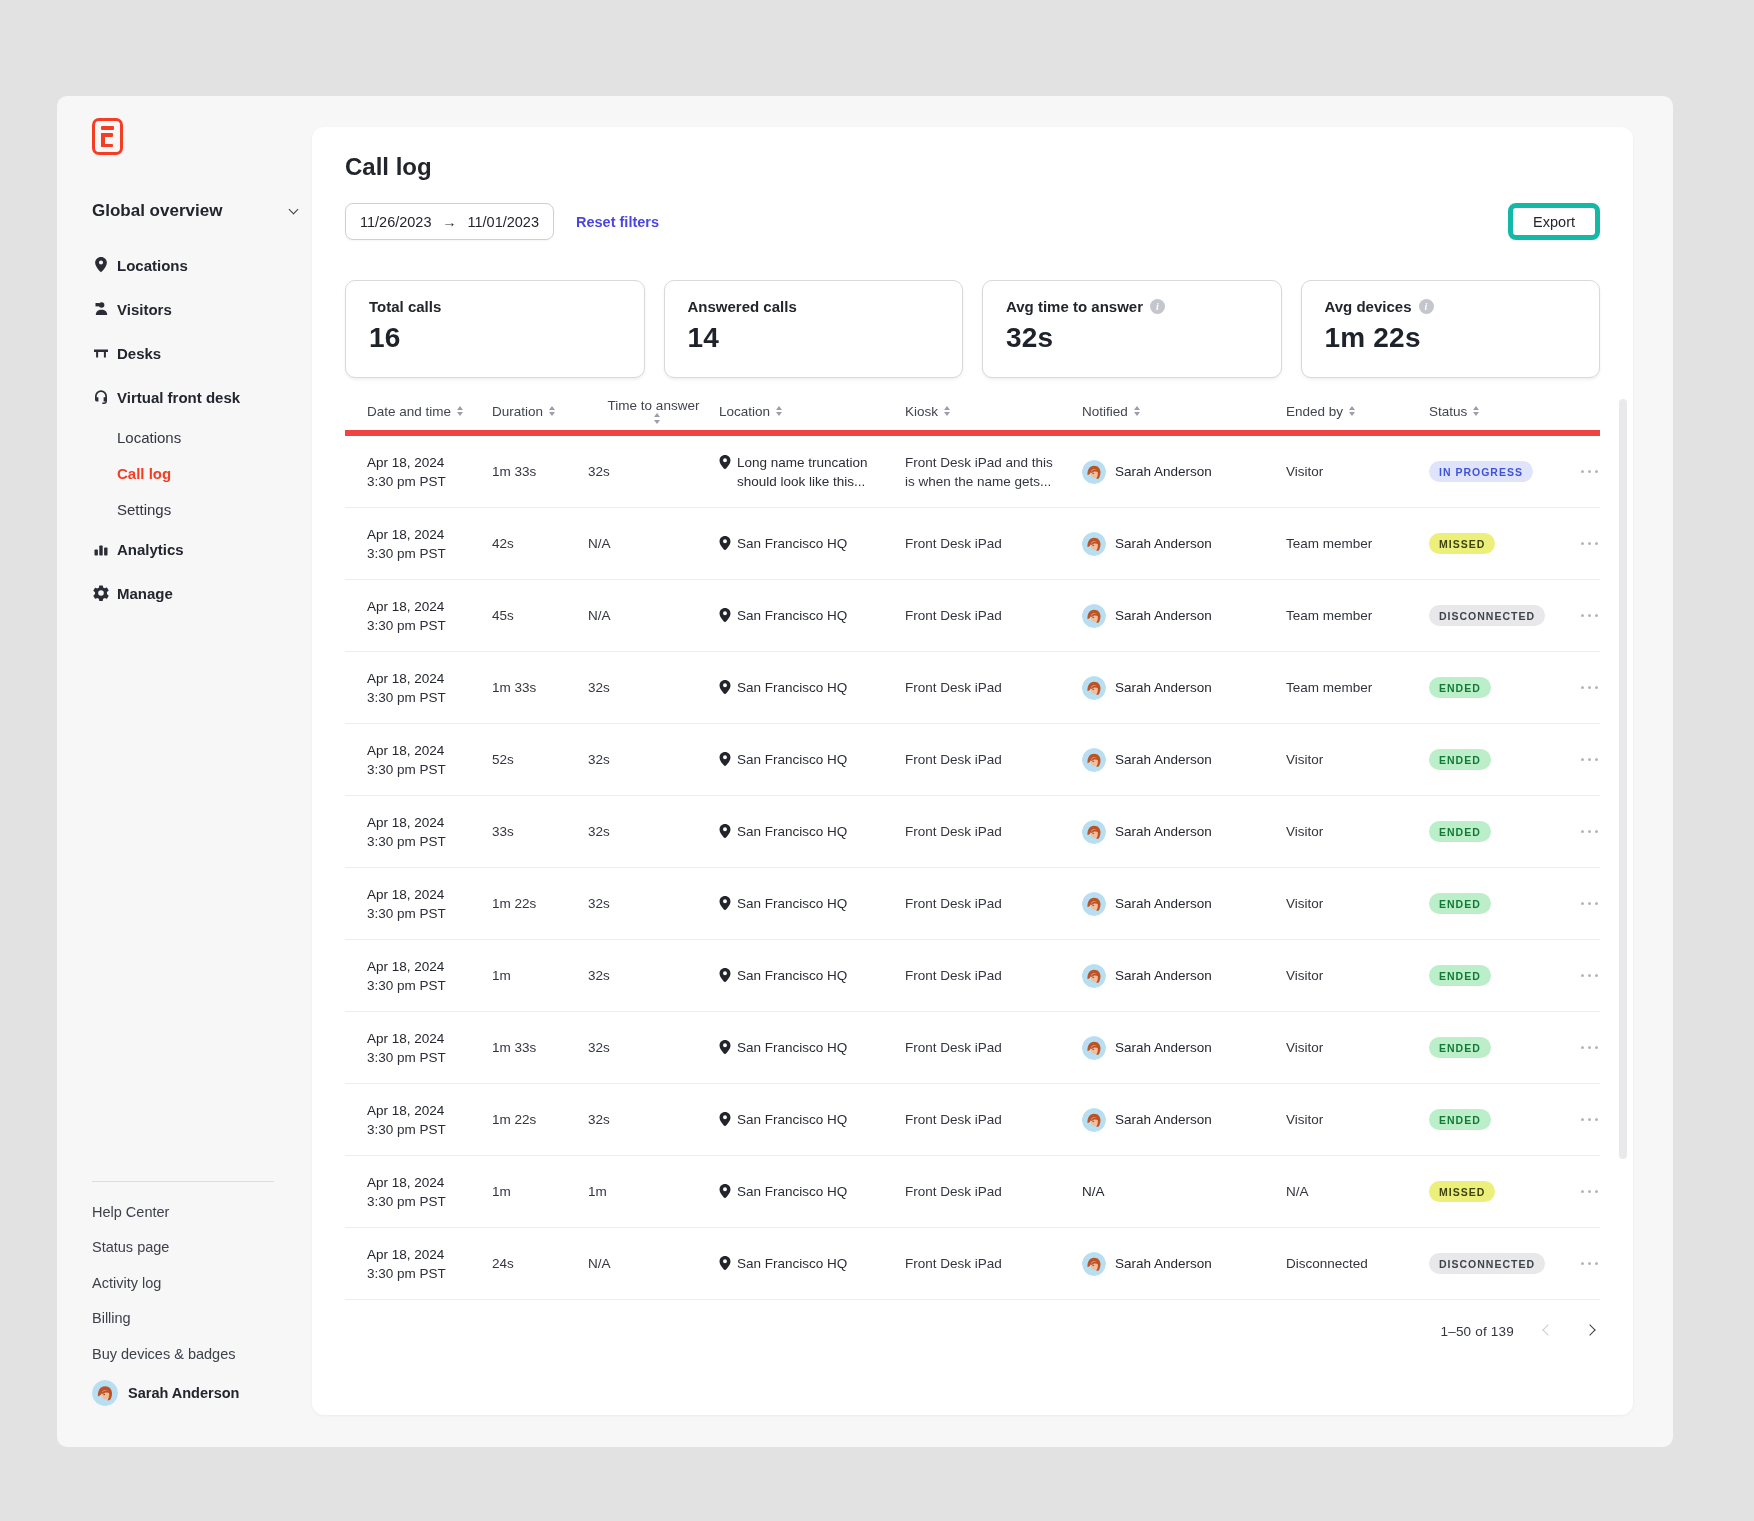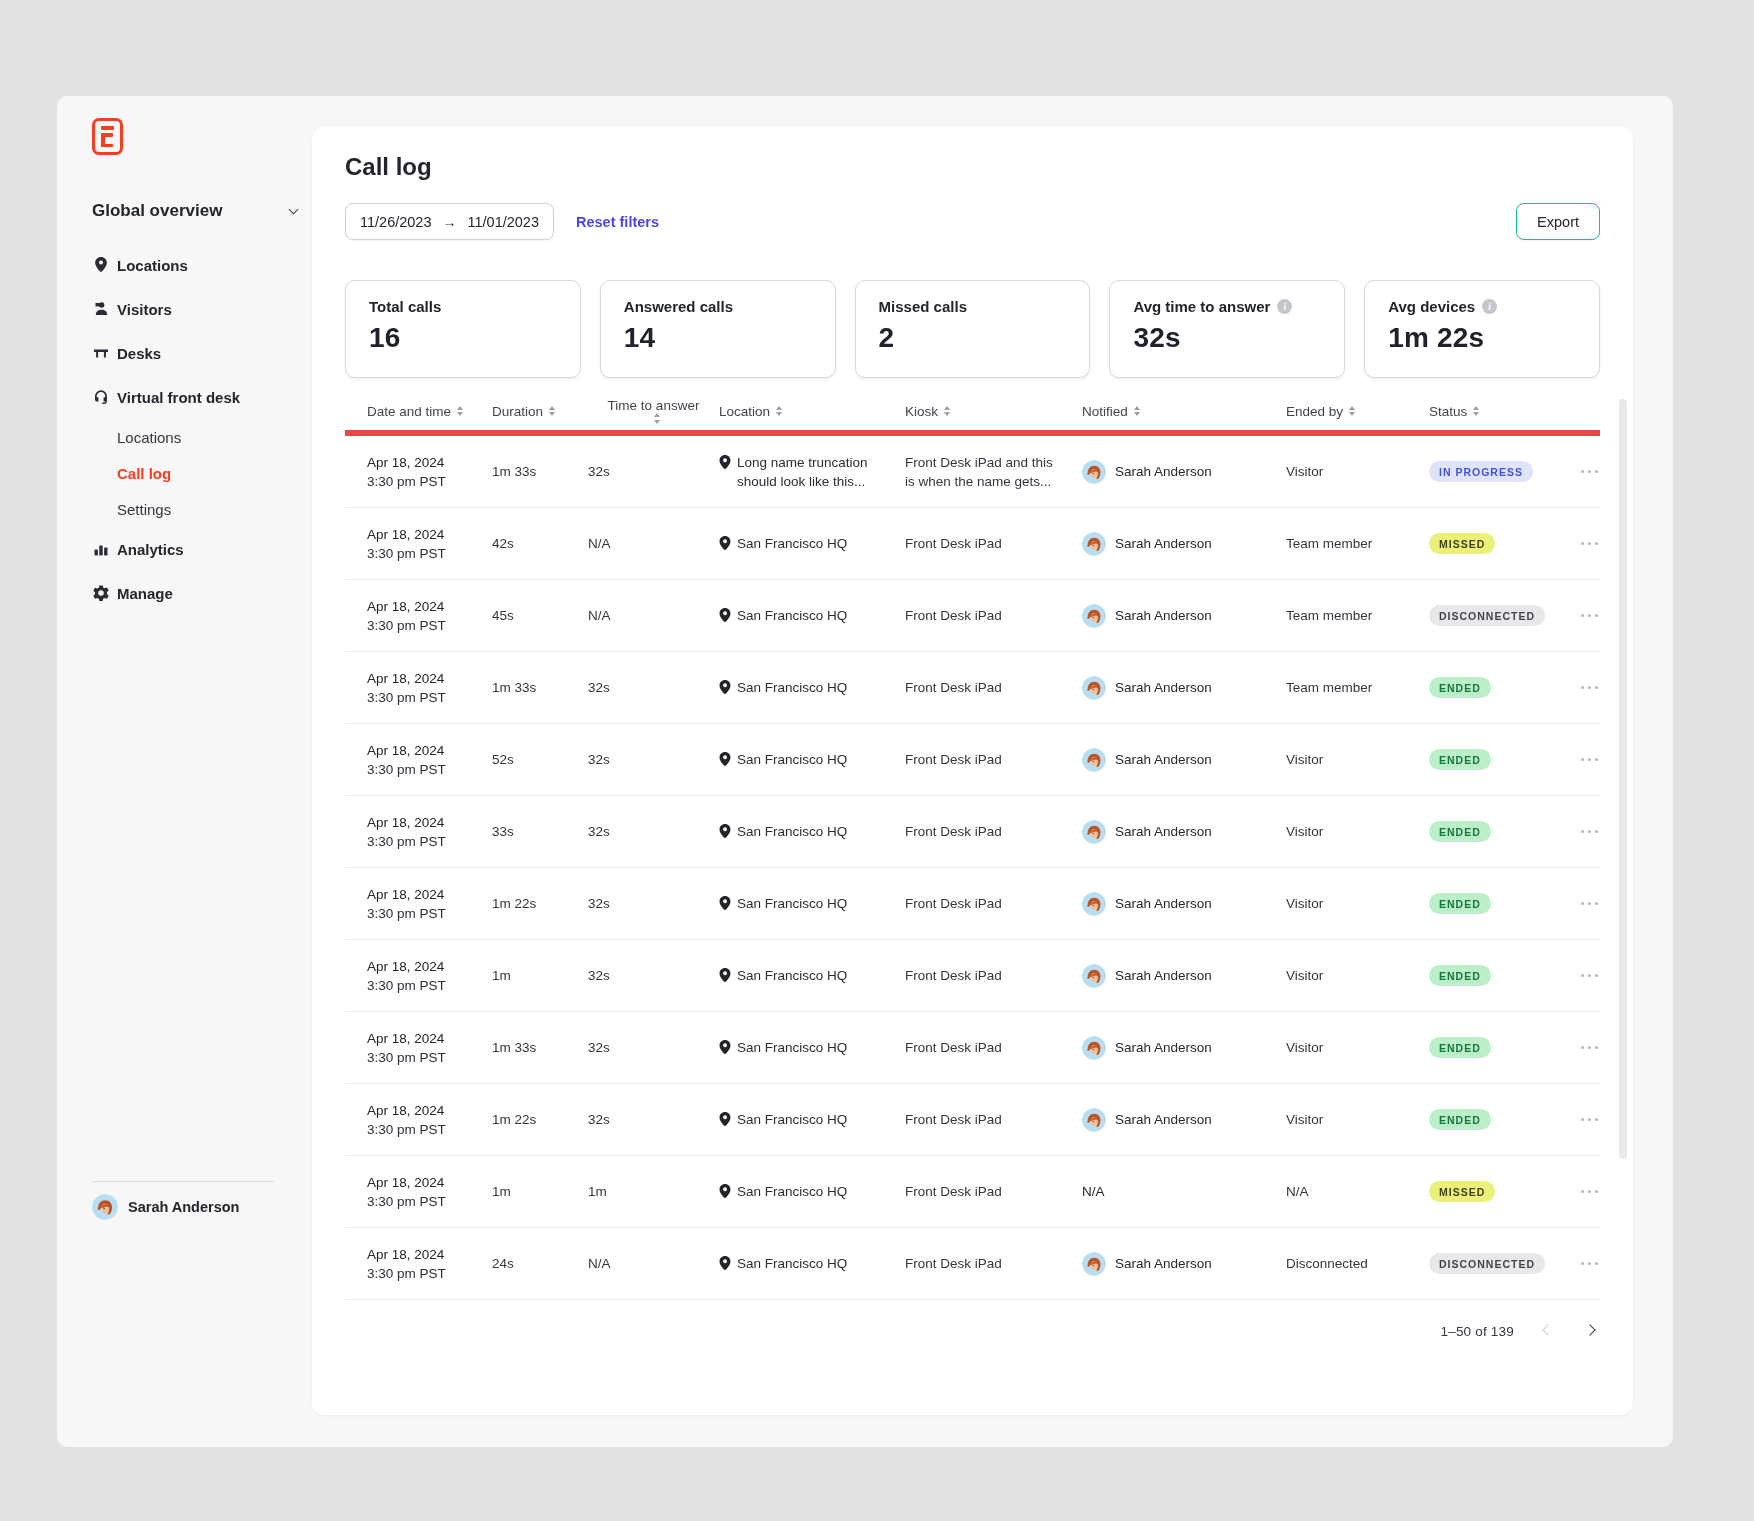--- a/index.html
+++ b/index.html
@@ -54,21 +54,21 @@
 
   .filters { margin-top:22px; display:flex; align-items:center; }
   .chip { height:37px; border:1px solid #cfd0d6; border-radius:8px; background:#fff;
     display:flex; align-items:center; gap:9px; padding:0 14px; font-size:14.5px;
     color:#23262e; cursor:pointer; margin-right:12px;
     box-shadow:0 1px 2px rgba(20,22,35,.04); }
   .chip .chev { width:6px; height:6px; border-color:#3a3d45; }
   .date-arrow { font-size:14px; color:#23262e; padding:0 2px; }
   .reset-link { margin-left:10px; font-size:14.5px; font-weight:600; color:var(--link);
     cursor:pointer; }
-  .export-btn { margin-left:auto; height:37px; padding:0 20px; border:1px solid #14b8a6;
+  .export-btn { margin-left:auto; height:37px; padding:0 20px; border:5px solid #14b8a6;
     border-radius:8px; background:#fff; font-size:14.5px; color:#23262e;
     display:flex; align-items:center; cursor:pointer;
     box-shadow:0 1px 2px rgba(20,22,35,.04); }
 
   .stats { margin-top:40px; display:flex; gap:19px; }
   .stat-card { flex:1; height:98px; border:1px solid #d8d8dd; border-radius:10px;
     background:#fff; padding:17px 23px; box-shadow:0 2px 3px rgba(20,22,35,.06); }
   .stat-label { font-size:15px; font-weight:700; color:#22252c; display:flex;
     align-items:center; gap:7px; }
   .info-icon { width:15px; height:15px; border-radius:50%; background:#c3c6cc;
@@ -210,20 +210,27 @@
             <svg viewBox="0 0 16 16">
               <path d="M13.9 9c.1-.3.1-.6.1-1s0-.7-.1-1l1.6-1.2c.1-.1.2-.3.1-.5l-1.5-2.6c-.1-.2-.3-.2-.5-.2l-1.9.8c-.5-.4-1-.7-1.6-.9L9.8.7C9.8.5 9.6.4 9.4.4H6.6c-.2 0-.4.1-.4.3l-.3 2c-.6.2-1.1.5-1.6.9l-1.9-.8c-.2-.1-.4 0-.5.2L.4 5.6c-.1.2 0 .4.1.5l1.6 1.2c0 .3-.1.6-.1.7s0 .7.1 1L.5 10.4c-.1.1-.2.3-.1.5l1.5 2.6c.1.2.3.2.5.2l1.9-.8c.5.4 1 .7 1.6.9l.3 2c0 .2.2.3.4.3h2.8c.2 0 .4-.1.4-.3l.3-2c.6-.2 1.1-.5 1.6-.9l1.9.8c.2.1.4 0 .5-.2l1.5-2.6c.1-.2 0-.4-.1-.5L13.9 9zM8 10.8a2.8 2.8 0 1 1 0-5.6 2.8 2.8 0 0 1 0 5.6z"></path>
             </svg>
           </span>
     <span>Manage</span>
   </div>
       </div>
 
     <div class="side-footer">
       <div class="side-divider"></div>
+      <div id="footLinks">
+          <div class="foot-link">Help Center</div>
+          <div class="foot-link">Status page</div>
+          <div class="foot-link">Activity log</div>
+          <div class="foot-link">Billing</div>
+          <div class="foot-link">Buy devices &amp; badges</div>
+        </div>
       <div class="user-row">
         <span class="avatar"><svg viewBox="0 0 24 24" style="width:100%;height:100%">
               <circle cx="12" cy="12" r="12" fill="#b7dff1"></circle>
               <path d="M5.5 15c-.3-5.5 2.2-9.3 6.6-9.3 4 0 6.4 2.9 6.4 6.6 0 2.3-.7 4.6-1.8 6.2l-2.4.5 1.2-3.4c-2.8 0-5.6-1.1-6.7-3.3-.6 1.7-1.7 2.5-3.3 2.7z" fill="#bf5124"></path>
               <ellipse cx="12.4" cy="13.6" rx="3.5" ry="4.4" fill="#f0bd96"></ellipse>
               <path d="M8.8 12.4c1.6-3.2 5.4-3.7 7.5-1.9l.4 2.2c-2.1-1.7-4.9-1.6-6.6.2z" fill="#bf5124"></path>
               <circle cx="11.2" cy="13.4" r=".6" fill="#5a3120"></circle>
             </svg></span>
         <span class="user-name">Sarah Anderson</span>
       </div>
@@ -250,27 +257,20 @@
 
     </div>
     <div class="stat-value">16</div>
   </div>
         <div class="stat-card">
     <div class="stat-label">
       <span>Answered calls</span>
 
     </div>
     <div class="stat-value">14</div>
-  </div>
-        <div class="stat-card">
-    <div class="stat-label">
-      <span>Missed calls</span>
-
-    </div>
-    <div class="stat-value">2</div>
   </div>
         <div class="stat-card">
     <div class="stat-label">
       <span>Avg time to answer</span>
       <span class="info-icon">i</span>
     </div>
     <div class="stat-value">32s</div>
   </div>
         <div class="stat-card">
     <div class="stat-label">

